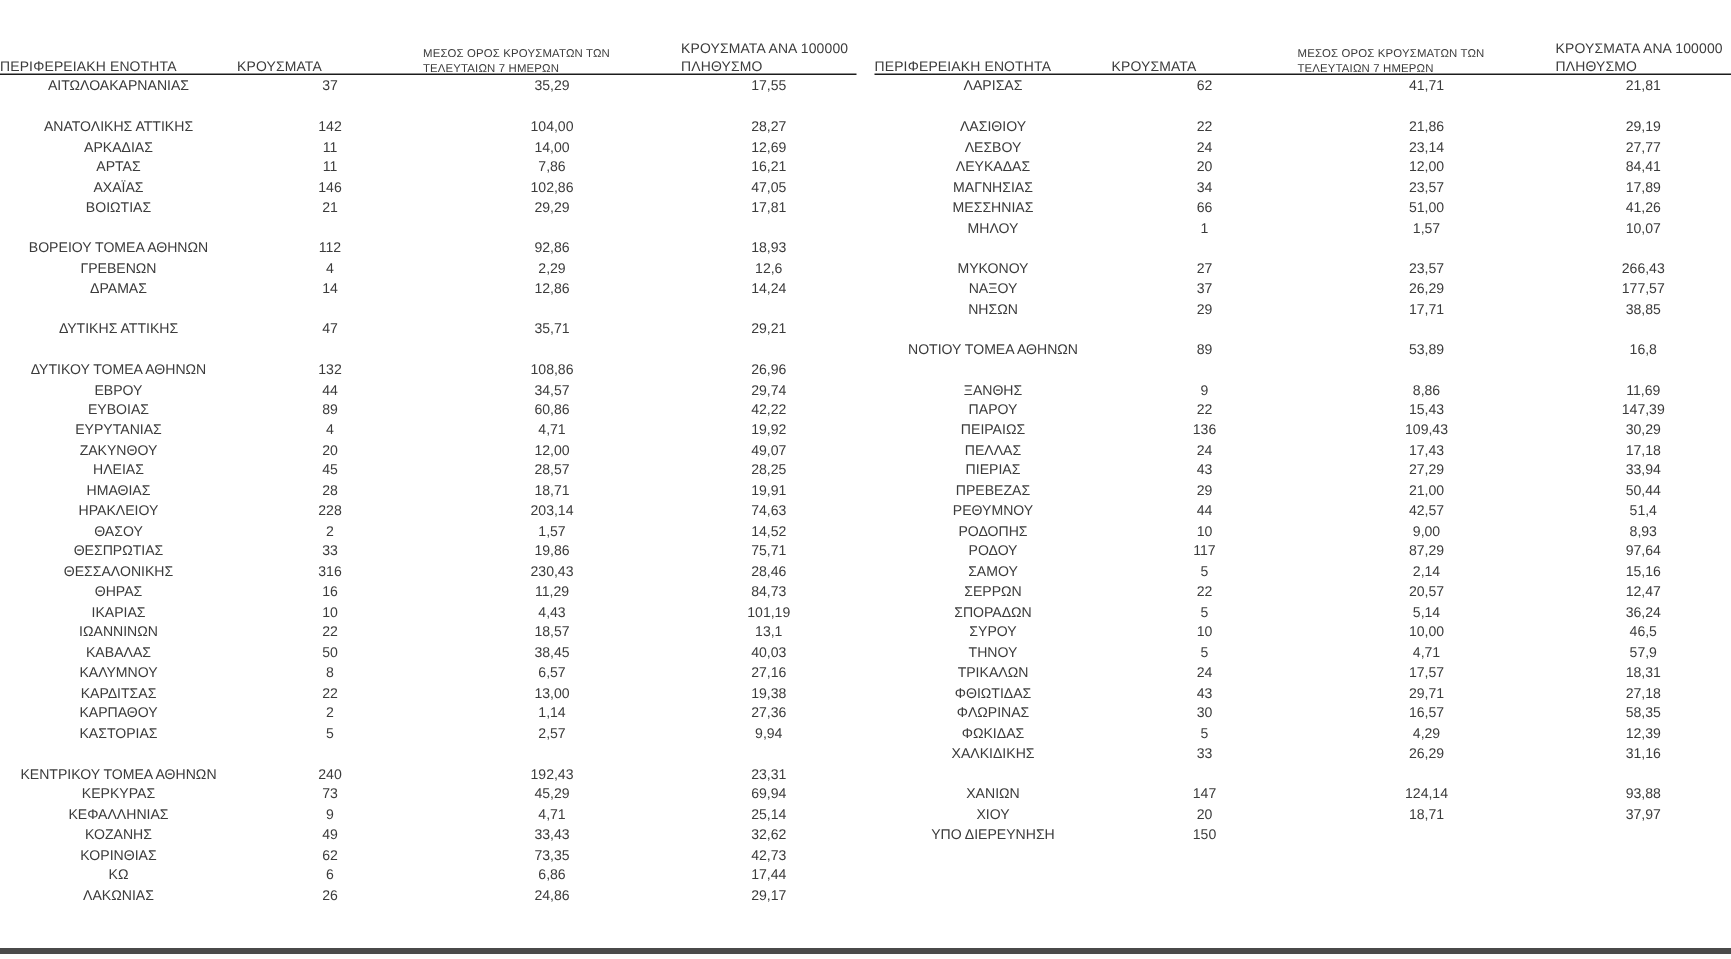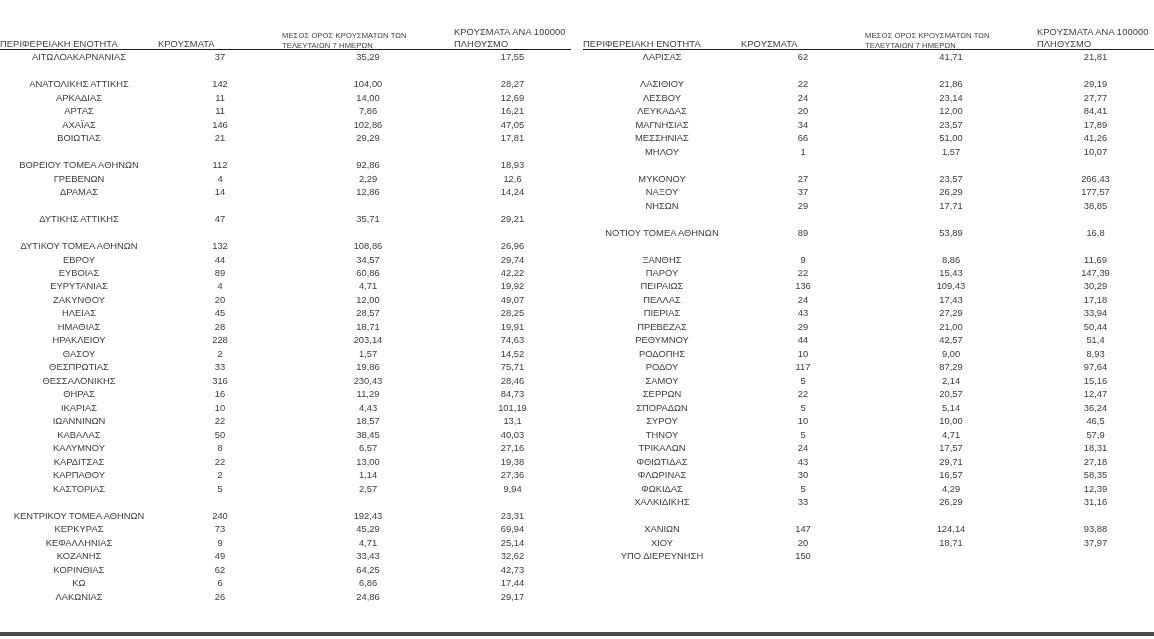--- a/index.html
+++ b/index.html
@@ -301,21 +301,21 @@
           </div>
           <div class="row">
             <div class="cell">ΚΟΖΑΝΗΣ</div>
             <div class="cell">49</div>
             <div class="cell">33,43</div>
             <div class="cell">32,62</div>
           </div>
           <div class="row">
             <div class="cell">ΚΟΡΙΝΘΙΑΣ</div>
             <div class="cell">62</div>
-            <div class="cell">64,25</div>
+            <div class="cell">73,35</div>
             <div class="cell">42,73</div>
           </div>
           <div class="row">
             <div class="cell">ΚΩ</div>
             <div class="cell">6</div>
             <div class="cell">6,86</div>
             <div class="cell">17,44</div>
           </div>
           <div class="row">
             <div class="cell">ΛΑΚΩΝΙΑΣ</div>

